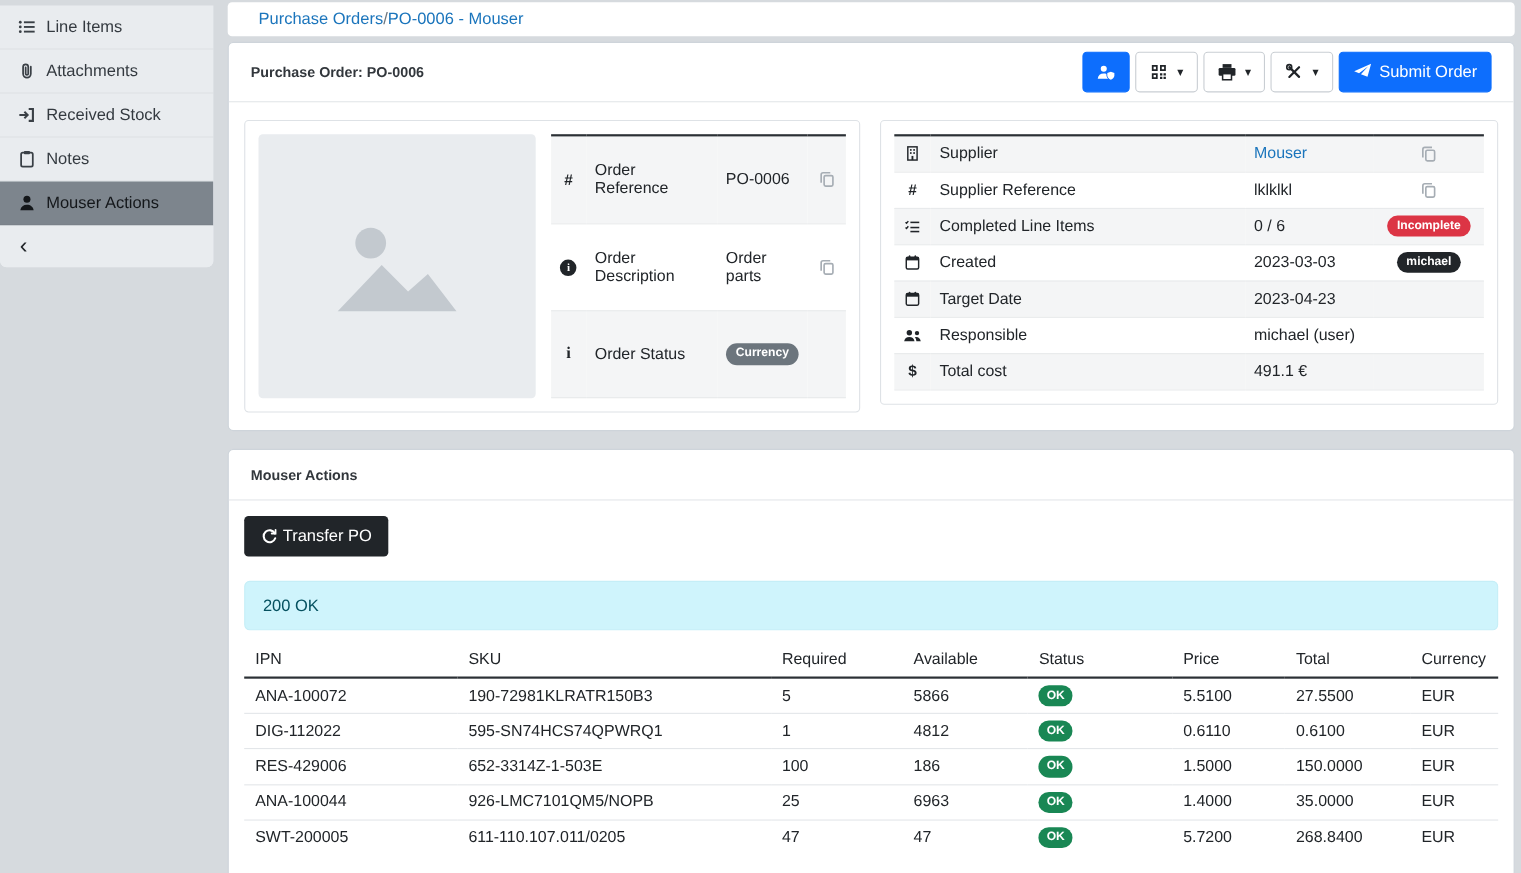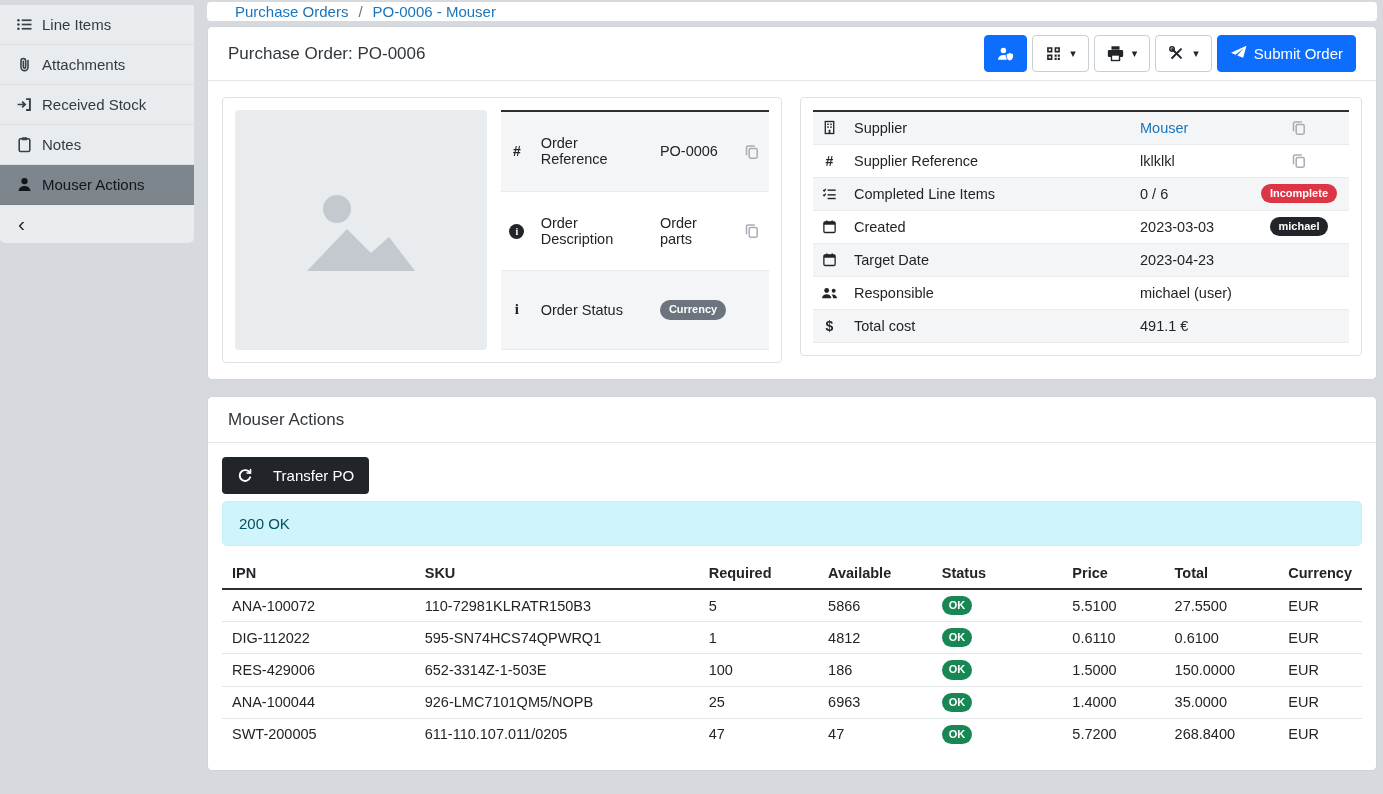--- a/index.html
+++ b/index.html
@@ -11,27 +11,27 @@
 .sidebar{width:194px;flex:0 0 194px;padding-top:5px}
 .side-menu{background:#e9ecef;border-radius:0 0 6px 6px;overflow:hidden}
 .side-item{display:flex;align-items:center;gap:9px;height:40px;padding:14px 15px;font-size:15px;color:#343a40;cursor:pointer;border-bottom:1px solid rgba(0,0,0,.05)}
 .side-item .sicon{width:18px;height:18px;display:inline-flex;align-items:center;justify-content:center;color:#3a4046}
 .side-item.active{background:#7d858d;color:#14171a}
 .side-item.active .sicon{color:#14171a}
 .collapse-row{height:38px;display:flex;align-items:center;padding:0 18px;font-size:21px;color:#212529;cursor:pointer;background:#e9ecef}
 
 
 .main{flex:1;padding:2px 6px 0 13px;display:flex;flex-direction:column;min-width:0}
-.breadcrumb-bar{background:#fff;border-radius:4px;height:19px;display:flex;align-items:center;gap:10px;padding:0 28px;font-size:15px;margin-bottom:5px;flex:0 0 auto}
+.breadcrumb-bar{background:#fff;border-radius:4px;height:31px;display:flex;align-items:center;padding:0 28px;font-size:15px;margin-bottom:5px;flex:0 0 auto}
 .breadcrumb-bar a{color:var(--link,#1b75bc);text-decoration:none;cursor:pointer}
 .crumb-sep{color:#6c757d}
 
 .panel{background:#fff;border:1px solid #ced4da;border-radius:5px;margin-bottom:16px}
 .panel-header{display:flex;align-items:center;justify-content:space-between;padding:8px 20px;border-bottom:1px solid #e3e6e9;min-height:46px}
-.panel-title{font-size:17px;font-weight:400;color:#32373c}
+.panel-title{font-size:13px;font-weight:700;color:#32373c}
 
 
 .toolbar{display:flex;gap:5px;align-items:center}
 .btn{display:inline-flex;align-items:center;gap:7px;height:37px;padding:0 12px;background:#fff;border:1px solid #c9ced3;border-radius:4px;font-size:15px;color:#212529;cursor:pointer;font-family:inherit}
 .btn .bicon{display:inline-flex;width:17px;height:17px;align-items:center;justify-content:center}
 .btn .bicon svg{width:100%;height:100%}
 .caret{font-size:11px;margin-left:1px;color:#212529}
 .btn.primary{background:var(--accent,#0d6efd);border-color:var(--accent,#0d6efd);color:#fff}
 
 
@@ -58,25 +58,25 @@
 .badge.gray{background:var(--secondary,#6c757d)}
 .badge.red{background:var(--danger,#dc3545)}
 .badge.dark{background:var(--dark,#212529)}
 .badge.green{background:var(--success,#198754);padding:3px 7px}
 .glyph{font-weight:700;font-size:14px}
 .info-circle{display:inline-block;width:15px;height:15px;border-radius:50%;background:#212529;color:#fff;font:700 10px/15px "Liberation Serif",serif;text-align:center}
 .status-i{font-family:"Liberation Serif",serif;font-weight:700;font-size:15px}
 
 
 .actions-body{padding:14px 14px 20px}
-.transfer-btn{display:inline-flex;align-items:center;gap:20px;background:#212529;color:#fff;border:none;border-radius:4px;height:37px;padding:0 15px;font-size:15px;cursor:pointer;font-family:inherit}
-.alert{background:var(--alert_bg,#cff4fc);color:var(--alert_text,#055160);border:1px solid #c5eef7;border-radius:5px;padding:13px 16px;font-size:15px;margin:7px 0 12px}
+.transfer-btn{display:inline-flex;align-items:center;gap:4px;background:#212529;color:#fff;border:none;border-radius:4px;height:37px;padding:0 15px;font-size:15px;cursor:pointer;font-family:inherit}
+.alert{background:var(--alert_bg,#cff4fc);color:var(--alert_text,#055160);border:1px solid #c5eef7;border-radius:5px;padding:13px 16px;font-size:15px;margin:22px 0 12px}
 
 .actions-table{width:100%;border-collapse:collapse;font-size:14.5px}
-.actions-table th{text-align:left;font-weight:700;padding:7px 10px;border-bottom:2px solid #2b3035;color:#212529}
+.actions-table th{text-align:left;font-weight:400;padding:7px 10px;border-bottom:2px solid #2b3035;color:#212529}
 .actions-table td{padding:6px 10px;height:30px;border-bottom:1px solid #e3e6e9;vertical-align:middle}
 .actions-table tbody tr:last-child td{border-bottom:none}
 .actions-table .num{text-align:left}
 .w-ipn{width:17%}.w-sku{width:25%}.w-req{width:10.5%}.w-avail{width:10%}.w-status{width:11.5%}
 .w-price{width:9%;text-align:right}.w-total{width:10%;text-align:right}.w-cur{width:7%}
 </style>
 </head>
 <body>
 
 <aside class="sidebar">
@@ -404,21 +404,21 @@
             <th class="w-avail">Available</th>
             <th class="w-status">Status</th>
             <th class="w-price">Price</th>
             <th class="w-total">Total</th>
             <th class="w-cur">Currency</th>
           </tr>
         </thead>
         <tbody>
           <tr>
             <td>ANA-100072</td>
-            <td>110-72981KLRATR150B3</td>
+            <td>190-72981KLRATR150B3</td>
             <td>5</td>
             <td>5866</td>
             <td><span class="badge green">OK</span></td>
             <td class="num">5.5100</td>
             <td class="num">27.5500</td>
             <td>EUR</td>
           </tr>
           <tr>
             <td>DIG-112022</td>
             <td>595-SN74HCS74QPWRQ1</td>

